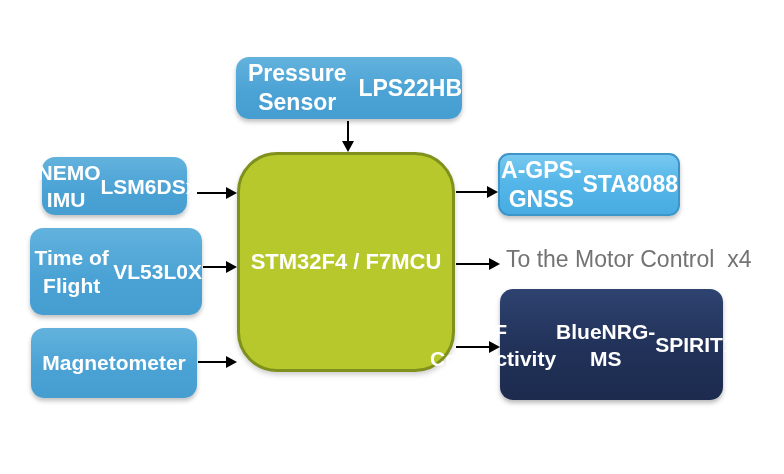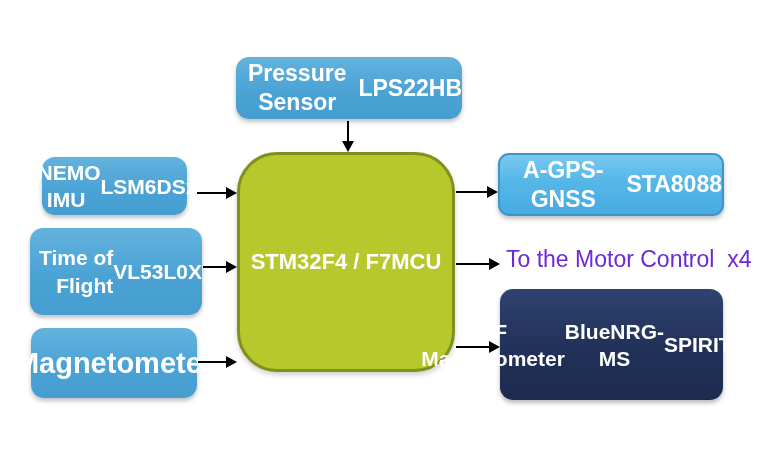--- a/index.html
+++ b/index.html
@@ -17,49 +17,49 @@
     text-align:center;color:#ffffff;font-weight:bold;
     box-sizing:border-box;
   }
   .blue{
     background:linear-gradient(180deg,#63B2DD 0%,#4BA3D5 55%,#469DD0 100%);
     border-radius:13px;
     box-shadow:0 3px 4px rgba(120,120,120,0.45);
   }
   .box-pressure{left:236px;top:57px;width:226px;height:62px;font-size:23px;line-height:29px;}
   .box-imu{left:30px;top:157px;width:145px;height:58px;font-size:21px;line-height:27px;margin-left:12px;}
-  .box-tof{left:30px;top:228px;width:172px;height:87px;font-size:21px;line-height:28px;text-align:right;}
-  .box-mag{left:31px;top:328px;width:166px;height:70px;font-size:29px;line-height:28px;gap:11px;}
+  .box-tof{left:30px;top:228px;width:172px;height:87px;font-size:21px;line-height:28px;}
+  .box-mag{left:31px;top:328px;width:166px;height:70px;font-size:21px;line-height:28px;gap:11px;}
   .box-mcu{
     left:237px;top:152px;width:218px;height:220px;
     background:#B6C82B;
     border:3px solid #7F901C;
     border-radius:40px;
     font-size:22px;line-height:30px;
     box-shadow:0 3px 5px rgba(120,120,120,0.35);
   }
   .box-gnss{
-    left:498px;top:153px;width:226px;height:63px;
+    left:498px;top:153px;width:182px;height:63px;
     background:linear-gradient(180deg,#78C9F0 0%,#55B6E8 45%,#48ACE2 100%);
     border:2px solid #3D95C8;
     border-radius:11px;
     font-size:23px;line-height:29px;
     box-shadow:0 3px 4px rgba(120,120,120,0.45);
     text-align:center;
   }
   .box-rf{
     left:500px;top:289px;width:223px;height:111px;
     background:linear-gradient(180deg,#2E4370 0%,#213158 55%,#1C2B4E 100%);
     border-radius:13px;
     font-size:21px;line-height:27px;
     box-shadow:0 3px 4px rgba(120,120,120,0.5);
   }
   .motor-label{
     position:absolute;left:506px;top:246px;width:278px;
-    color:#6d28d9;font-size:23px;font-weight:normal;
+    color:#737373;font-size:23px;font-weight:normal;
     white-space:pre;text-align:left;
   }
   
   .arrow-h{position:absolute;height:12px;}
   .arrow-h .shaft{position:absolute;left:0;right:9px;top:5px;height:2px;background:#000;}
   .arrow-h .head{position:absolute;right:0;top:0;width:0;height:0;
     border-left:11px solid #000;border-top:6px solid transparent;border-bottom:6px solid transparent;}
   .arrow-v{position:absolute;width:12px;}
   .arrow-v .shaft{position:absolute;top:0;bottom:9px;left:5px;width:2px;background:#000;}
   .arrow-v .head{position:absolute;bottom:0;left:0;width:0;height:0;
@@ -95,21 +95,21 @@
   </div>
 
   <div class="box box-gnss">
     <div>A-GPS-GNSS</div>
     <div>STA8088</div>
   </div>
 
   <div class="motor-label">To the Motor Control  x4</div>
 
   <div class="box box-rf">
-    <div>RF Magnetometer</div>
+    <div>RF Connectivity</div>
     <div>BlueNRG-MS</div>
     <div>SPIRIT1</div>
     <div>Motor</div>
   </div>
 
   <div class="arrow-v" style="left:342px;top:121px;height:31px;">
     <div class="shaft"></div>
     <div class="head"></div>
   </div>
 

